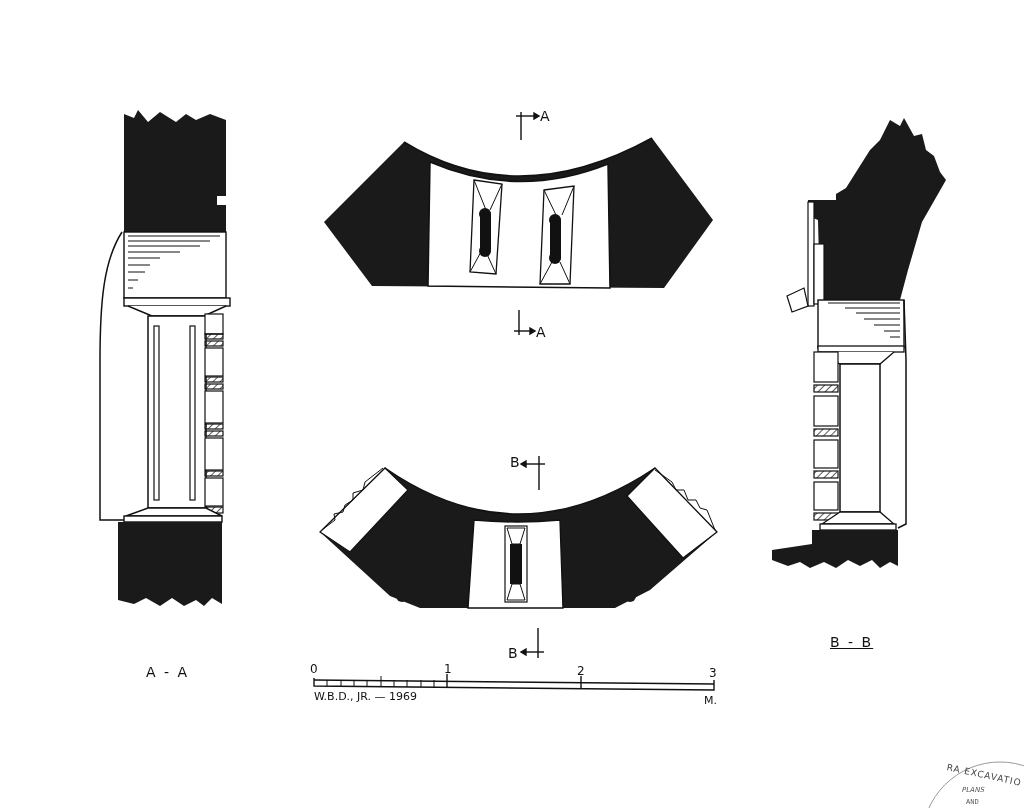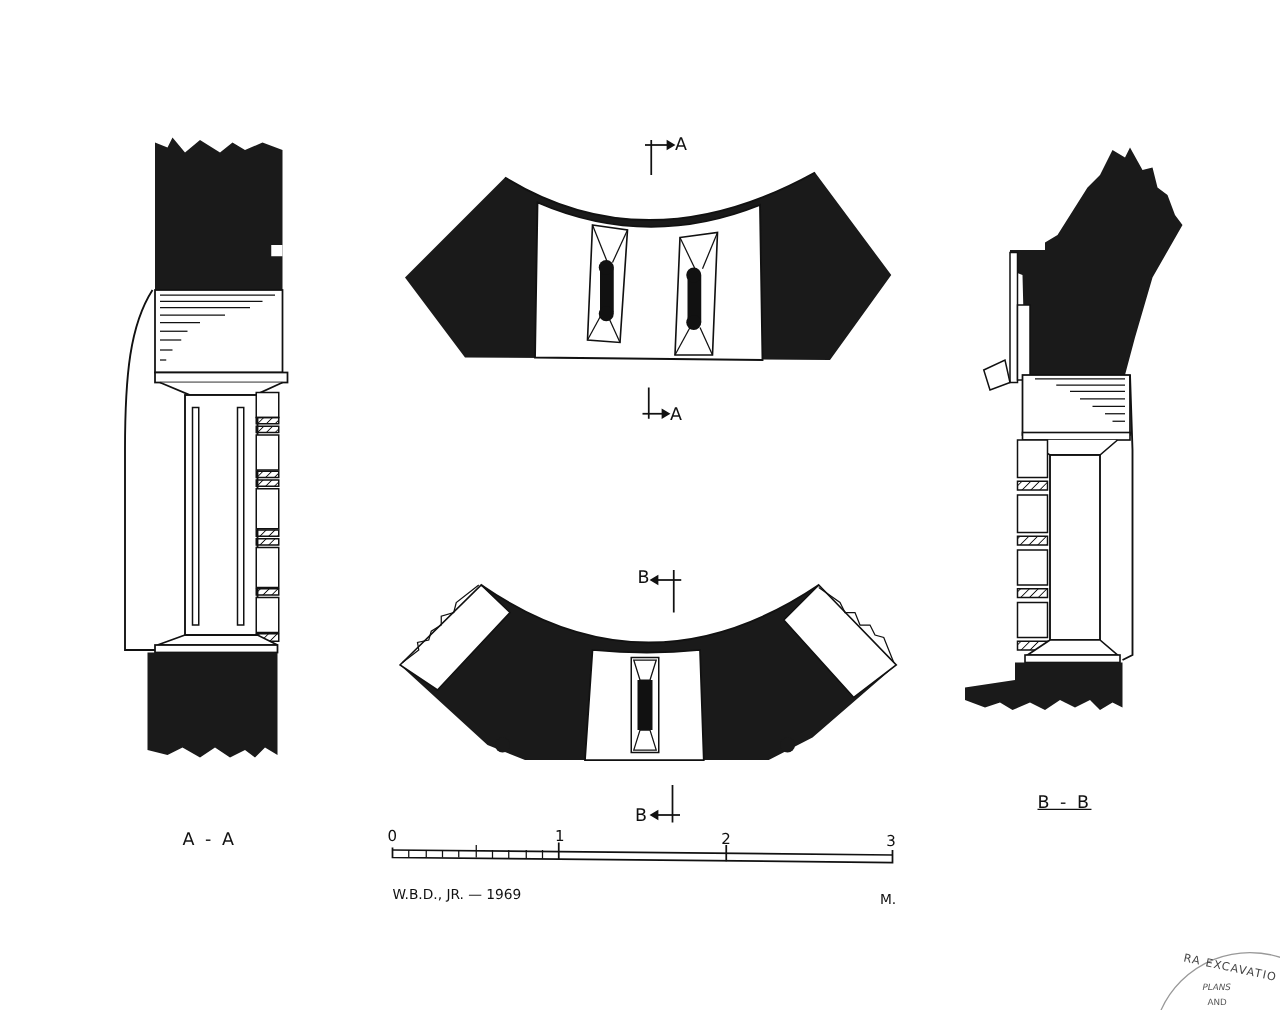--- a/index.html
+++ b/index.html
@@ -1,19 +1,19 @@
 <!DOCTYPE html>
 <html><head>
   <meta charset="utf-8">
   <style>
     html, body { margin: 0; padding: 0; background: #ffffff; }
     body { width: 1024px; height: 808px; overflow: hidden; position: relative; font-family: "DejaVu Sans", sans-serif; }
     #sheet { position: absolute; left: 0; top: 0; width: 1024px; height: 808px; background: #ffffff; }
     .label { position: absolute; font-family: "DejaVu Sans", sans-serif; color: #111; font-size: 14px; letter-spacing: 2px; }
-    .scale-label { position: absolute; font-family: "DejaVu Sans", sans-serif; color: #111; font-size: 11px; margin-top: 19px; }
+    .scale-label { position: absolute; font-family: "DejaVu Sans", sans-serif; color: #111; font-size: 11px; }
     .tick-num { position: absolute; font-family: "DejaVu Sans", sans-serif; color: #111; font-size: 12px; }
     svg { position: absolute; left: 0; top: 0; }
   </style>
 </head>
 <body>
 
 <div id="sheet">
 
   <svg width="1024" height="808" viewBox="0 0 1024 808">
     <defs>
@@ -221,14 +221,14 @@
 
   <div class="tick-num" style="left:310px; top:662px;">0</div>
   <div class="tick-num" style="left:444px; top:662px;">1</div>
   <div class="tick-num" style="left:577px; top:664px;">2</div>
   <div class="tick-num" style="left:709px; top:666px;">3</div>
   <div class="scale-label" style="left:314px; top:690px;">W.B.D., JR. — 1969</div>
   <div class="scale-label" style="left:704px; top:694px;">M.</div>
 
   <div style="position:absolute; left:946px; top:770px; font-size:9px; color:#444; transform:rotate(12deg); letter-spacing:1px;">RA EXCAVATIO</div>
   <div style="position:absolute; left:962px; top:786px; font-size:7px; color:#555;font-style:italic;">PLANS</div>
-  <div style="position:absolute; left:966px; top:798px; font-size:7px; color:#555;">AND</div>
+  <div style="position:absolute; left:966px; top:798px; font-size:7px; color:#555;font-family:Liberation Mono, monospace;">AND</div>
 </div>
 
 </body></html>

